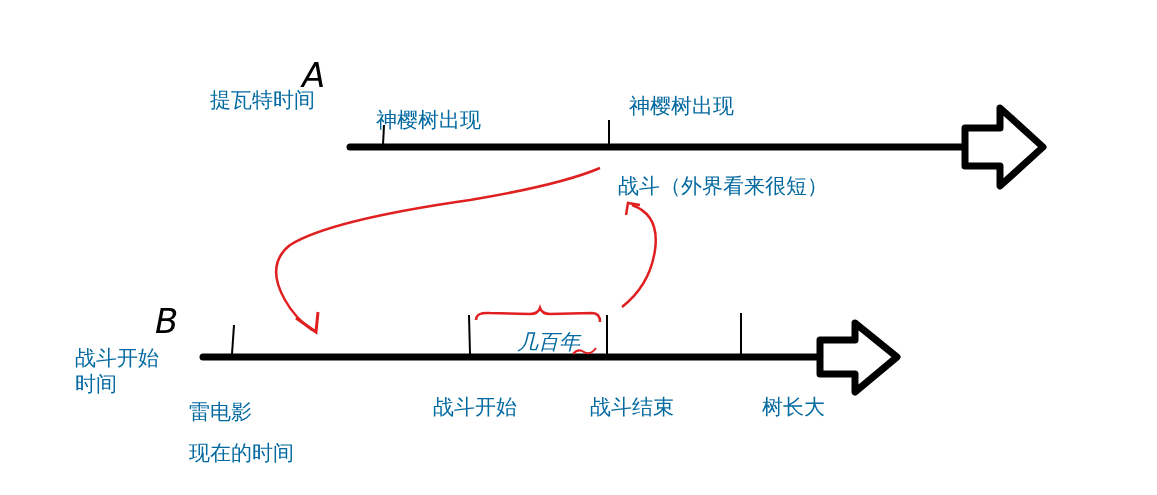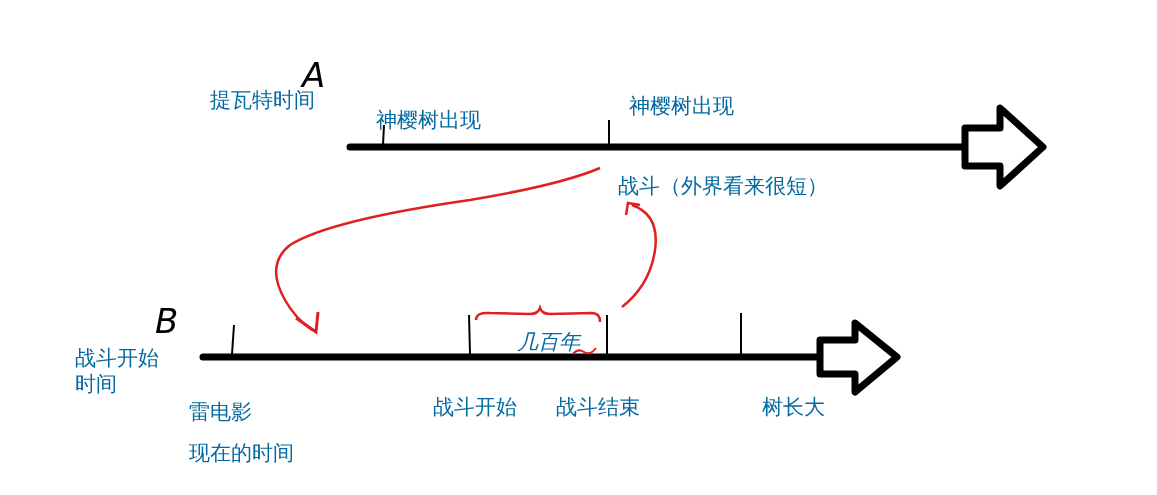--- a/index.html
+++ b/index.html
@@ -49,16 +49,16 @@
 <div class="lbl" style="left:618px; top:176px;">战斗（外界看来很短）</div>
 
 
 <div class="letter" style="left:155px; top:304px;">B</div>
 <div class="lbl" style="left:75px; top:348px;">战斗开始</div>
 <div class="lbl" style="left:75px; top:374px;">时间</div>
 <div class="lbl" style="left:517px; top:332px;font-style:italic;">几百年</div>
 <div class="lbl" style="left:189px; top:402px;">雷电影</div>
 <div class="lbl" style="left:189px; top:443px;">现在的时间</div>
 <div class="lbl" style="left:433px; top:397px;">战斗开始</div>
-<div class="lbl" style="left:556px; top:397px;">战斗结束</div>
+<div class="lbl" style="left:590px; top:397px;">战斗结束</div>
 <div class="lbl" style="left:762px; top:397px;">树长大</div>
 
 </div>
 
 </body></html>

